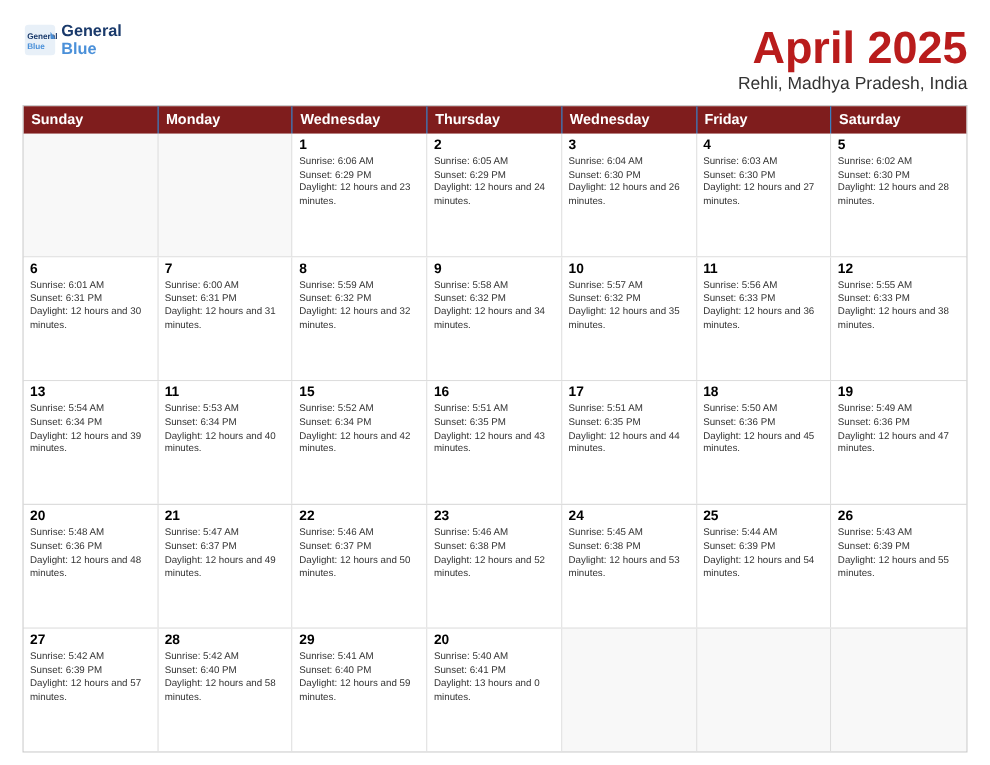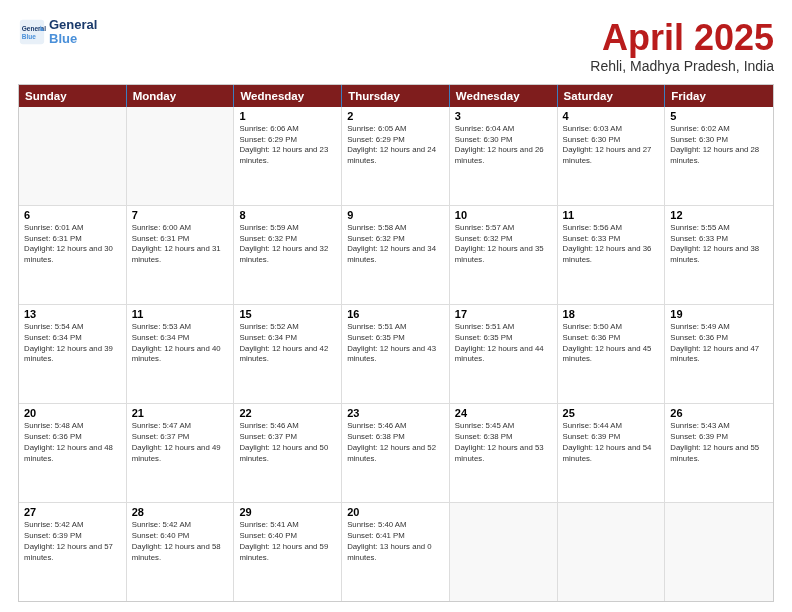--- a/index.html
+++ b/index.html
@@ -132,22 +132,22 @@
     </div>
   </div>
 
   <div class="calendar">
     <div class="cal-header">
     <div class="cal-header-cell">Sunday</div>
         <div class="cal-header-cell">Monday</div>
         <div class="cal-header-cell">Wednesday</div>
         <div class="cal-header-cell">Thursday</div>
         <div class="cal-header-cell">Wednesday</div>
+        <div class="cal-header-cell">Friday</div>
         <div class="cal-header-cell">Saturday</div>
-        <div class="cal-header-cell">Friday</div>
       </div>
     <div class="cal-body">
     <div class="cal-row">
           <div class="cal-cell empty"></div>
           <div class="cal-cell empty"></div>
           <div class="cal-cell">
             <div class="day-num">1</div>
             <div class="cell-text">Sunrise: 6:06 AM<br>Sunset: 6:29 PM<br>Daylight: 12 hours and 23 minutes.</div>
           </div>
           <div class="cal-cell">

